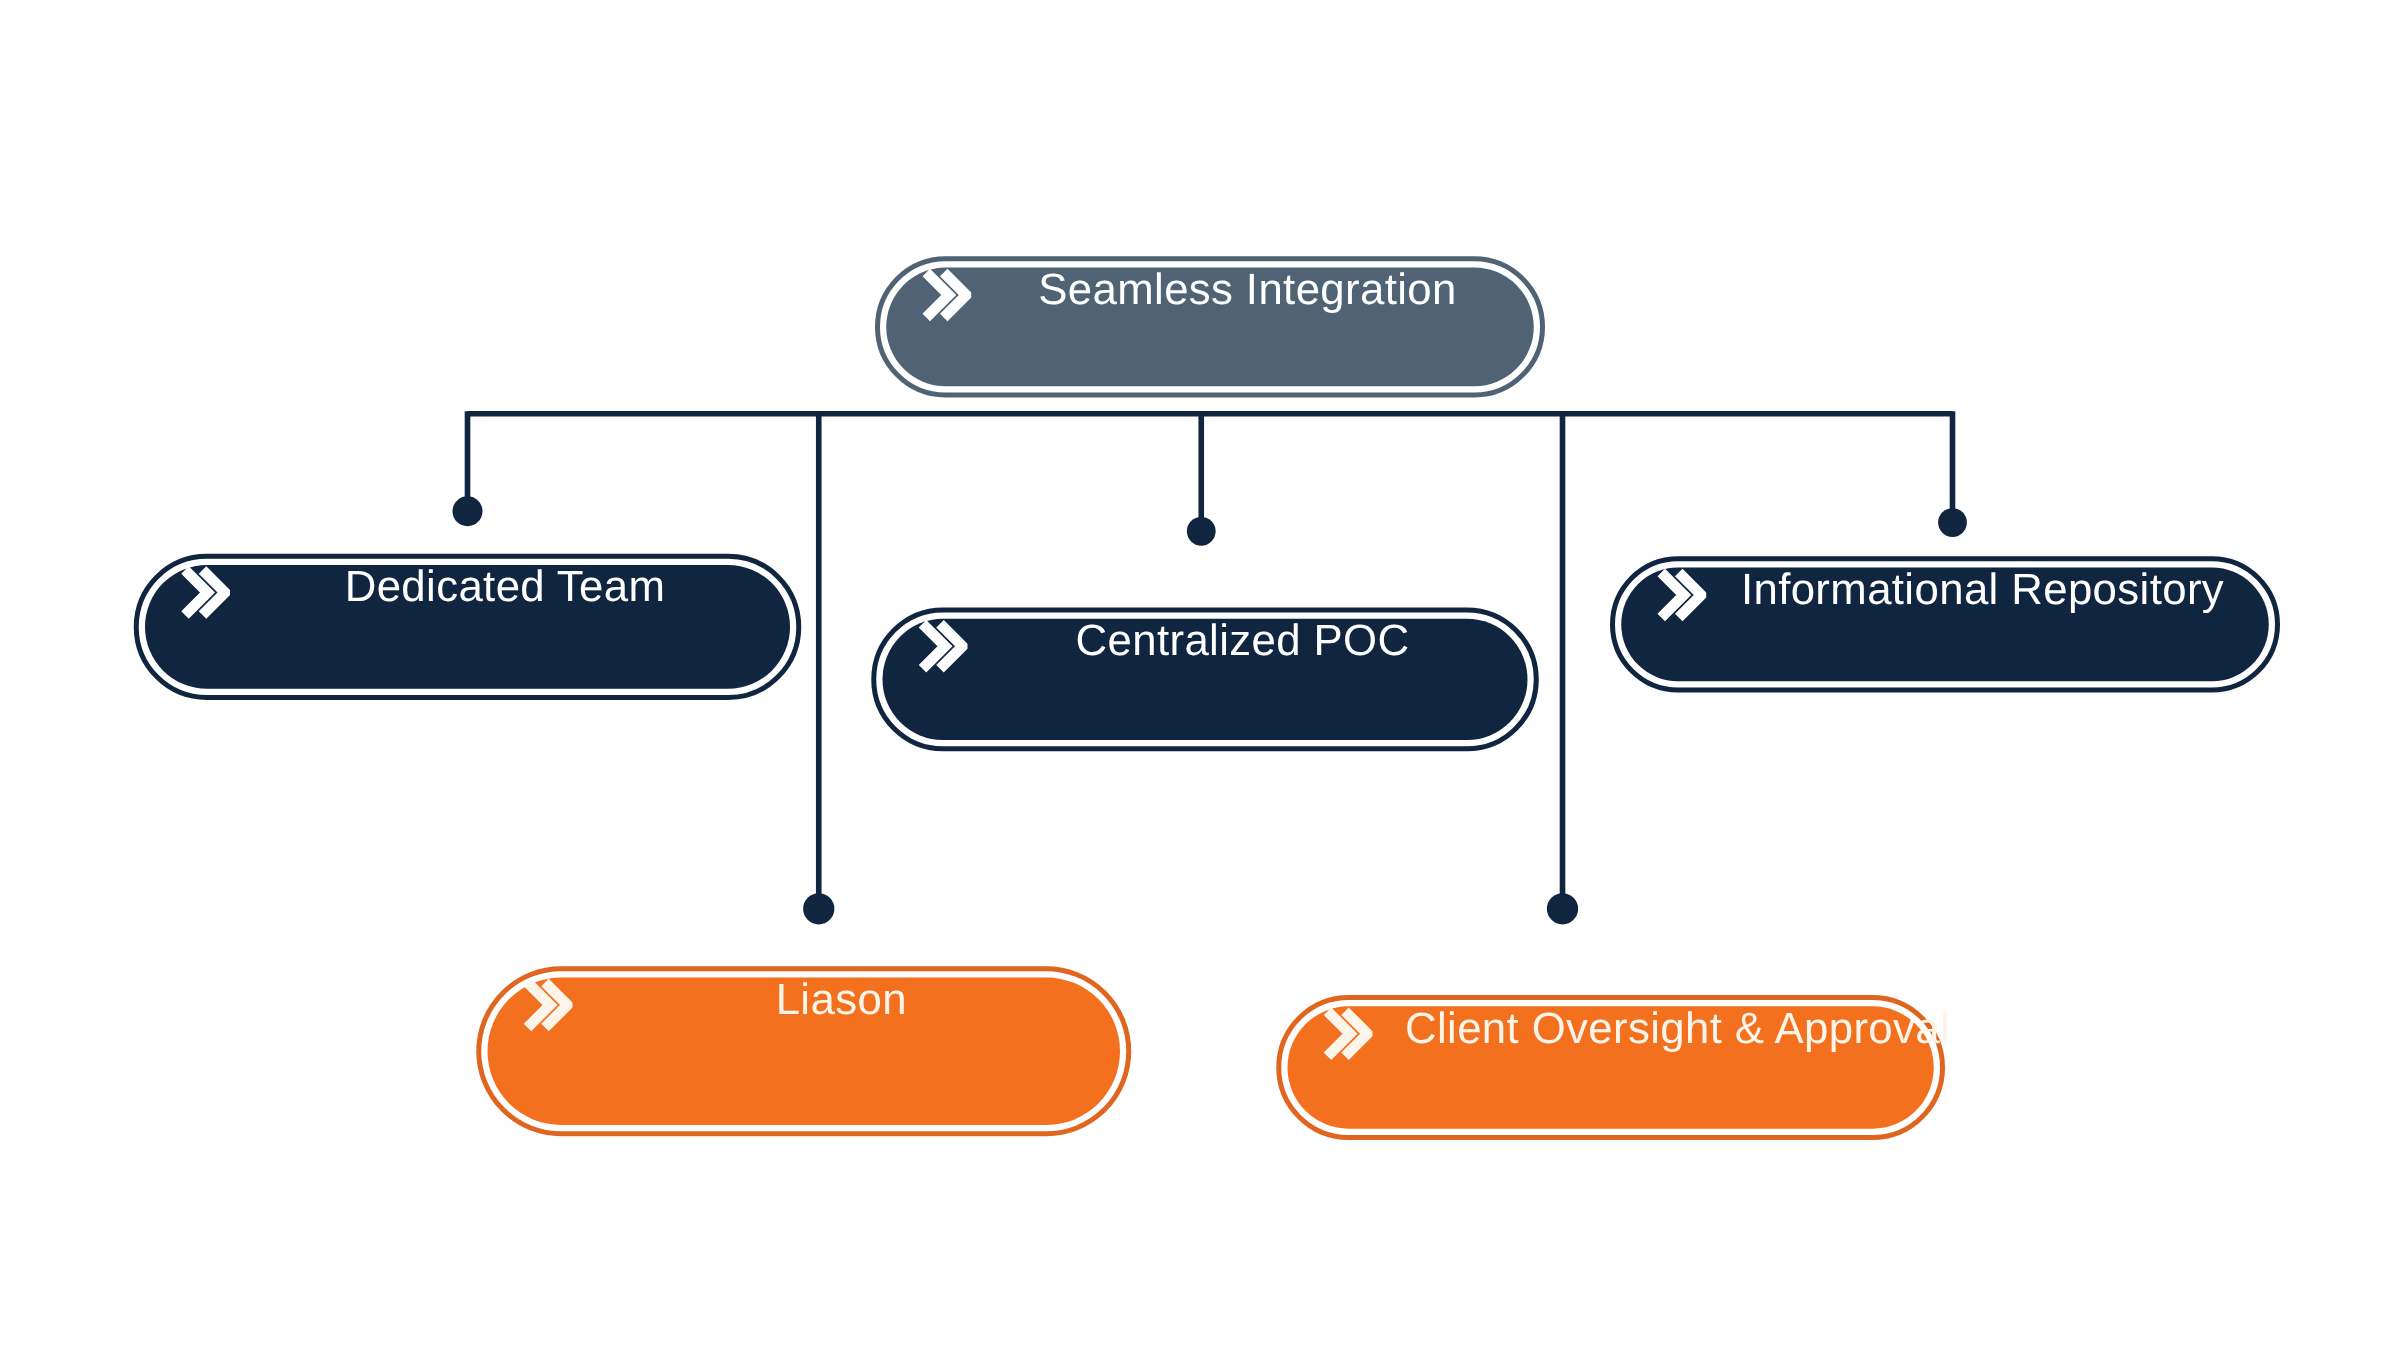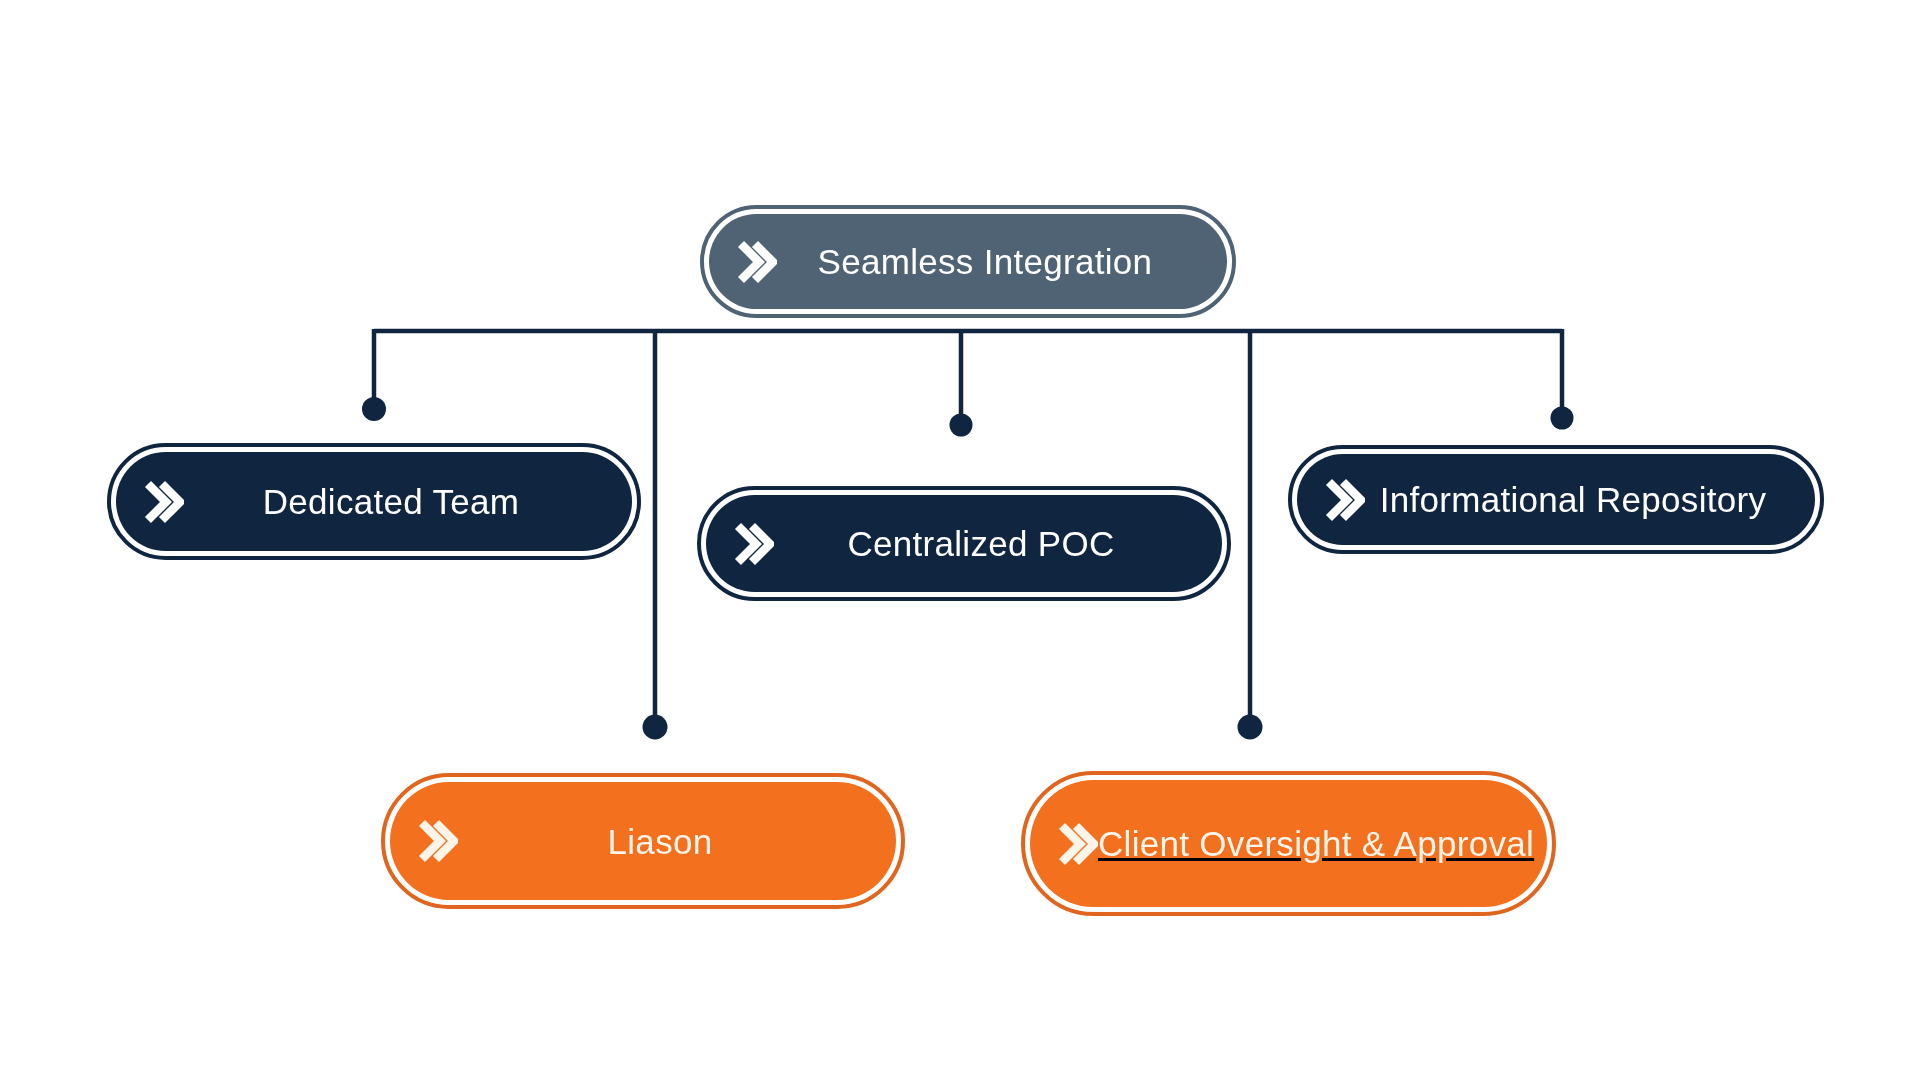--- a/index.html
+++ b/index.html
@@ -30,21 +30,22 @@
     background: #ffffff;
   }
   .node-inner {
     width: 100%;
     height: 100%;
     box-sizing: border-box;
     background: var(--fill);
     color: var(--txt);
     border-radius: 999px;
     display: flex;
-    align-items: center;
+    align-items: flex-start;
+    gap: 26px;
   }
   .node--slate  { --edge:#4f6375; --fill:#4f6375; --txt:#ffffff; }
   .node--navy   { --edge:#102540; --fill:#102540; --txt:#ffffff; }
   .node--orange { --edge:#e0661f; --fill:#f3701e; --txt:#fdf5ea; }
   .chev {
     flex: 0 0 auto;
     margin-left: 28px;
     display: flex;
     align-items: center;
   }
@@ -60,21 +61,21 @@
     white-space: nowrap;
     padding-right: 34px;
     line-height: 1;
   }
   
   .node--root          { left: 700px;  top: 205px; width: 536px; height: 113px; }
   .node--dedicated     { left: 107px;  top: 443px; width: 534px; height: 117px; }
   .node--centralized   { left: 697px;  top: 446px; width: 534px; height: 115px; margin-top: 40px; }
   .node--informational { left: 1288px; top: 445px; width: 536px; height: 109px; }
   .node--liason        { left: 381px;  top: 773px; width: 524px; height: 136px; }
-  .node--client        { left: 1021px; top: 771px; width: 535px; height: 145px; text-decoration: underline; }
+  .node--client        { left: 1021px; top: 796px; width: 535px; height: 116px; }
 </style>
 </head>
 <body>
 
 <div class="canvas">
 
   <svg class="connector-layer" viewBox="0 0 1920 1080" xmlns="http://www.w3.org/2000/svg">
     <g stroke="#102540" stroke-width="4.5" fill="none">
       <path d="M374 331 H1562"></path>
       <path d="M374 329 V400"></path>

